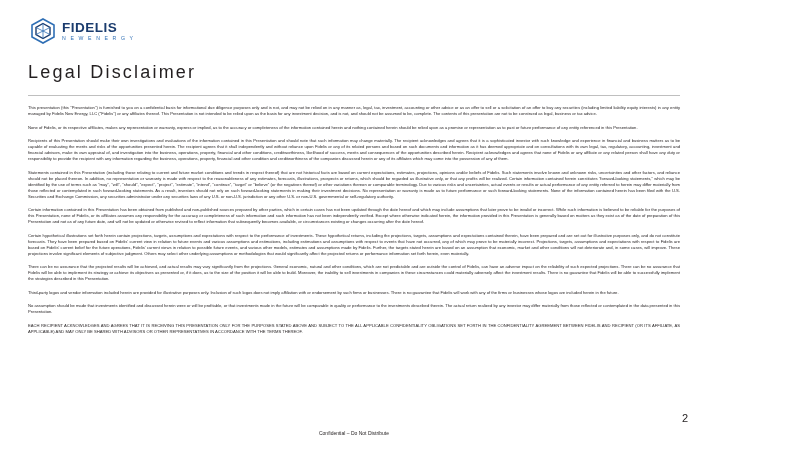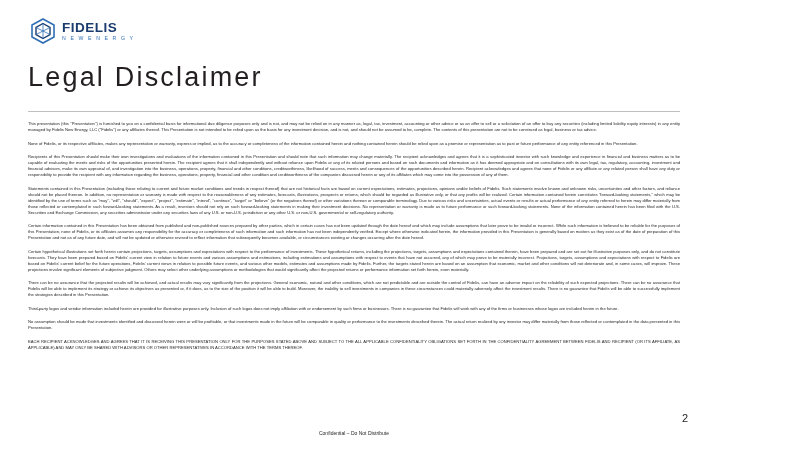--- a/index.html
+++ b/index.html
@@ -53,21 +53,21 @@
   .logo-sub {
     font-size: 5.2px;
     letter-spacing: 1.6px;
     color: #2f6fb5;
     margin-top: 2px;
   }
   
   .title {
     margin-top: 14px;
     margin-left: 2px;
-    font-size: 27px;
+    font-size: 18px;
     letter-spacing: 2.2px;
     color: #231f20;
     font-weight: normal;
   }
   .rule {
     margin-top: 5px;
     margin-left: 2px;
     margin-right: 2px;
     border-top: 1px solid #bfbfbf;
   }

